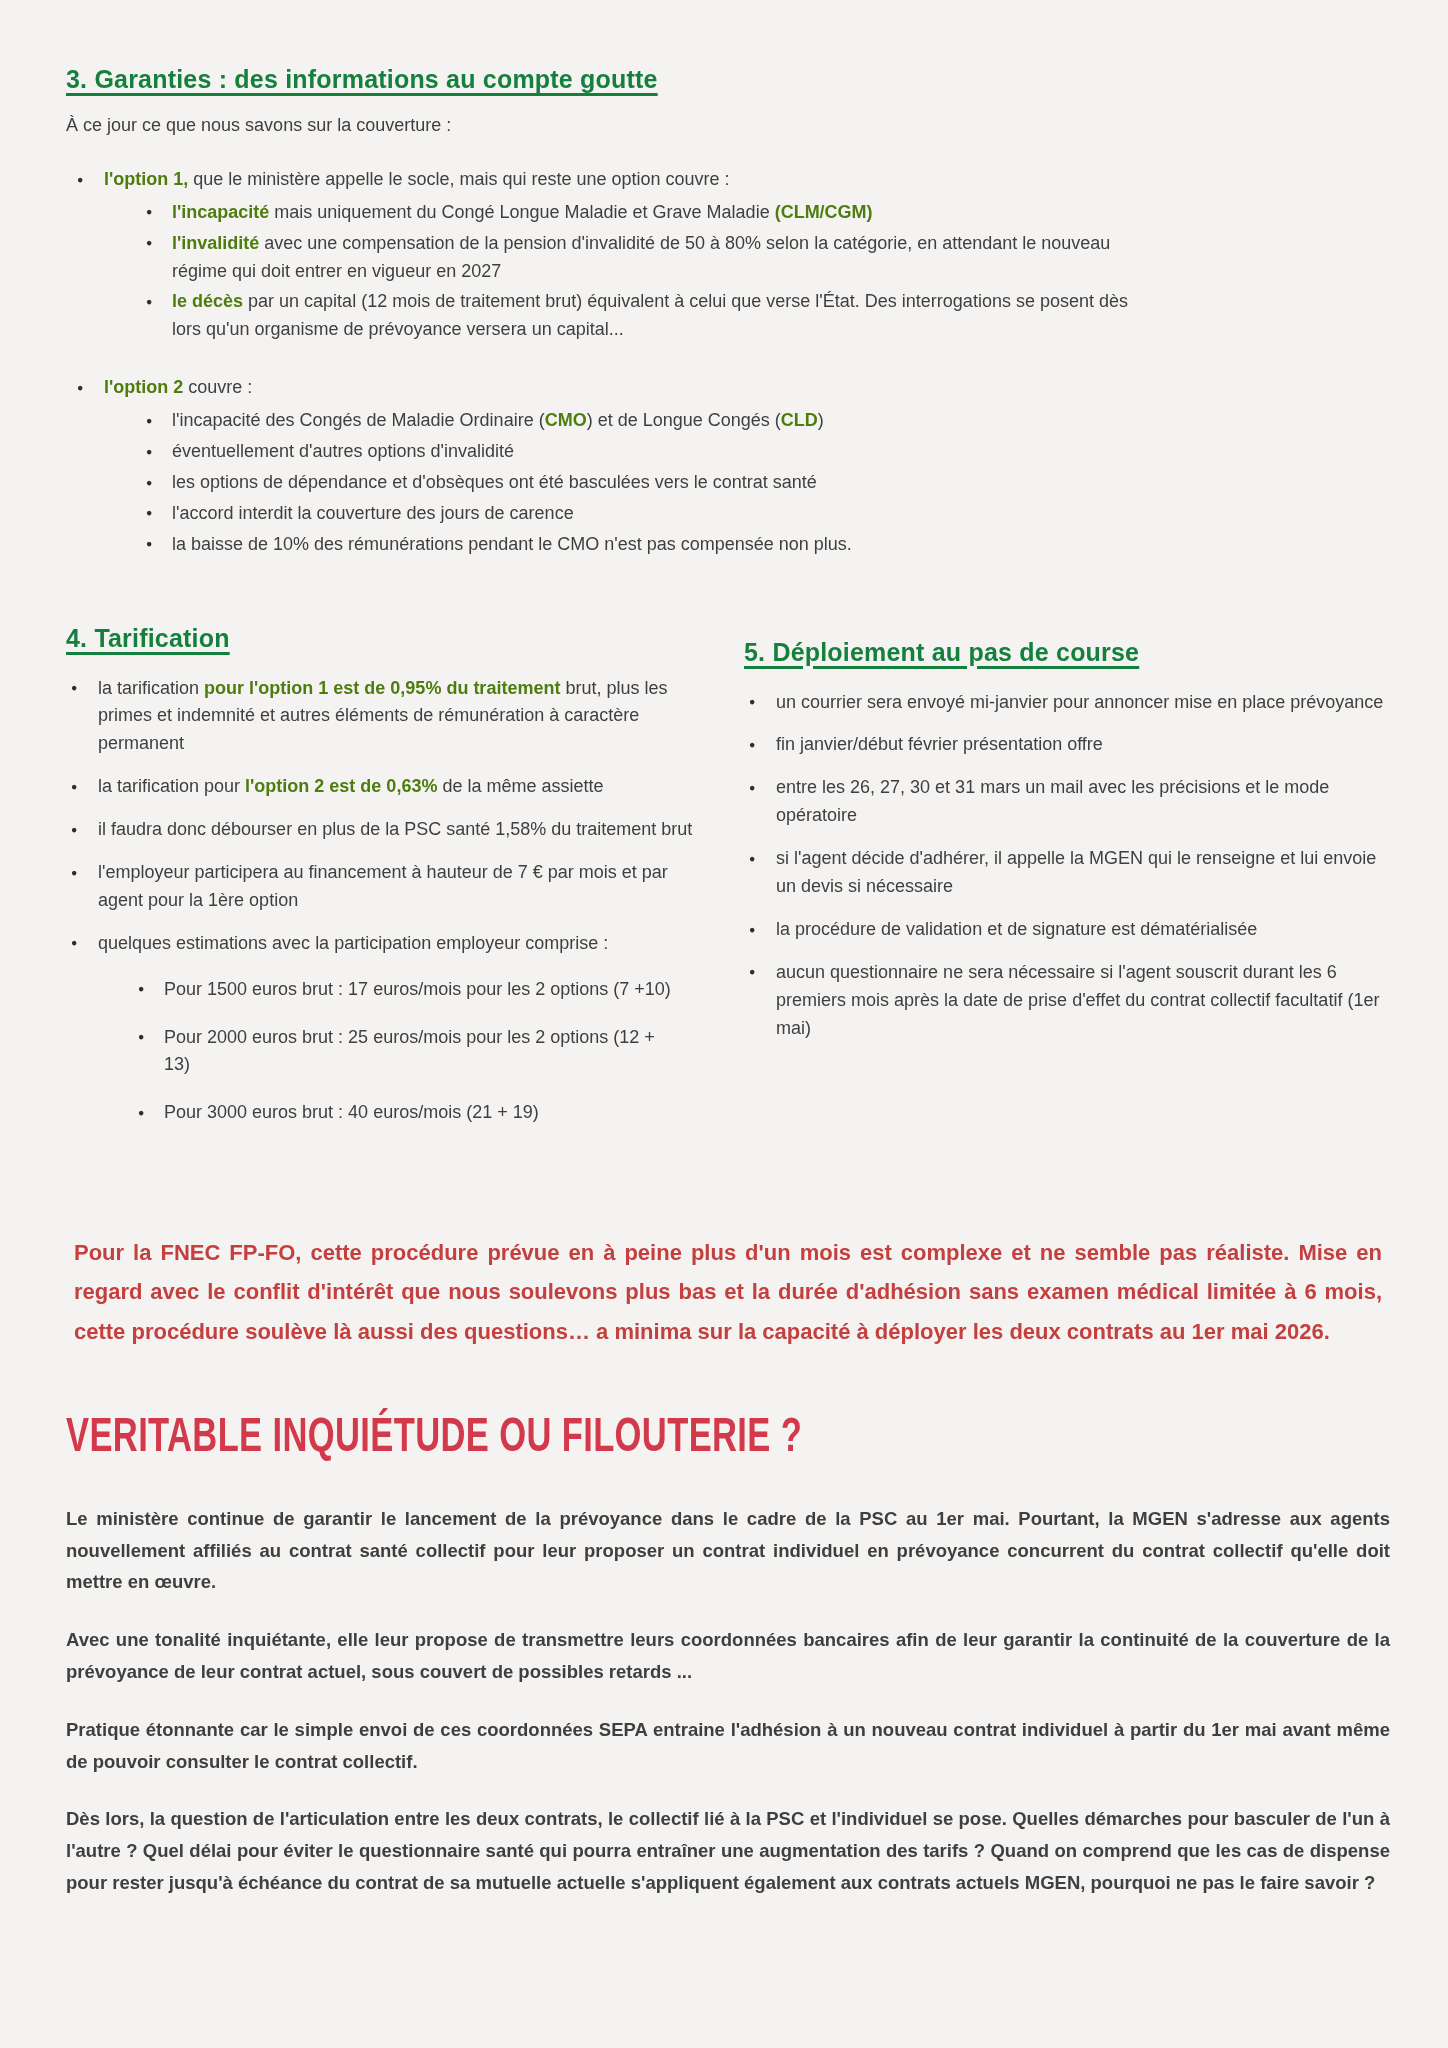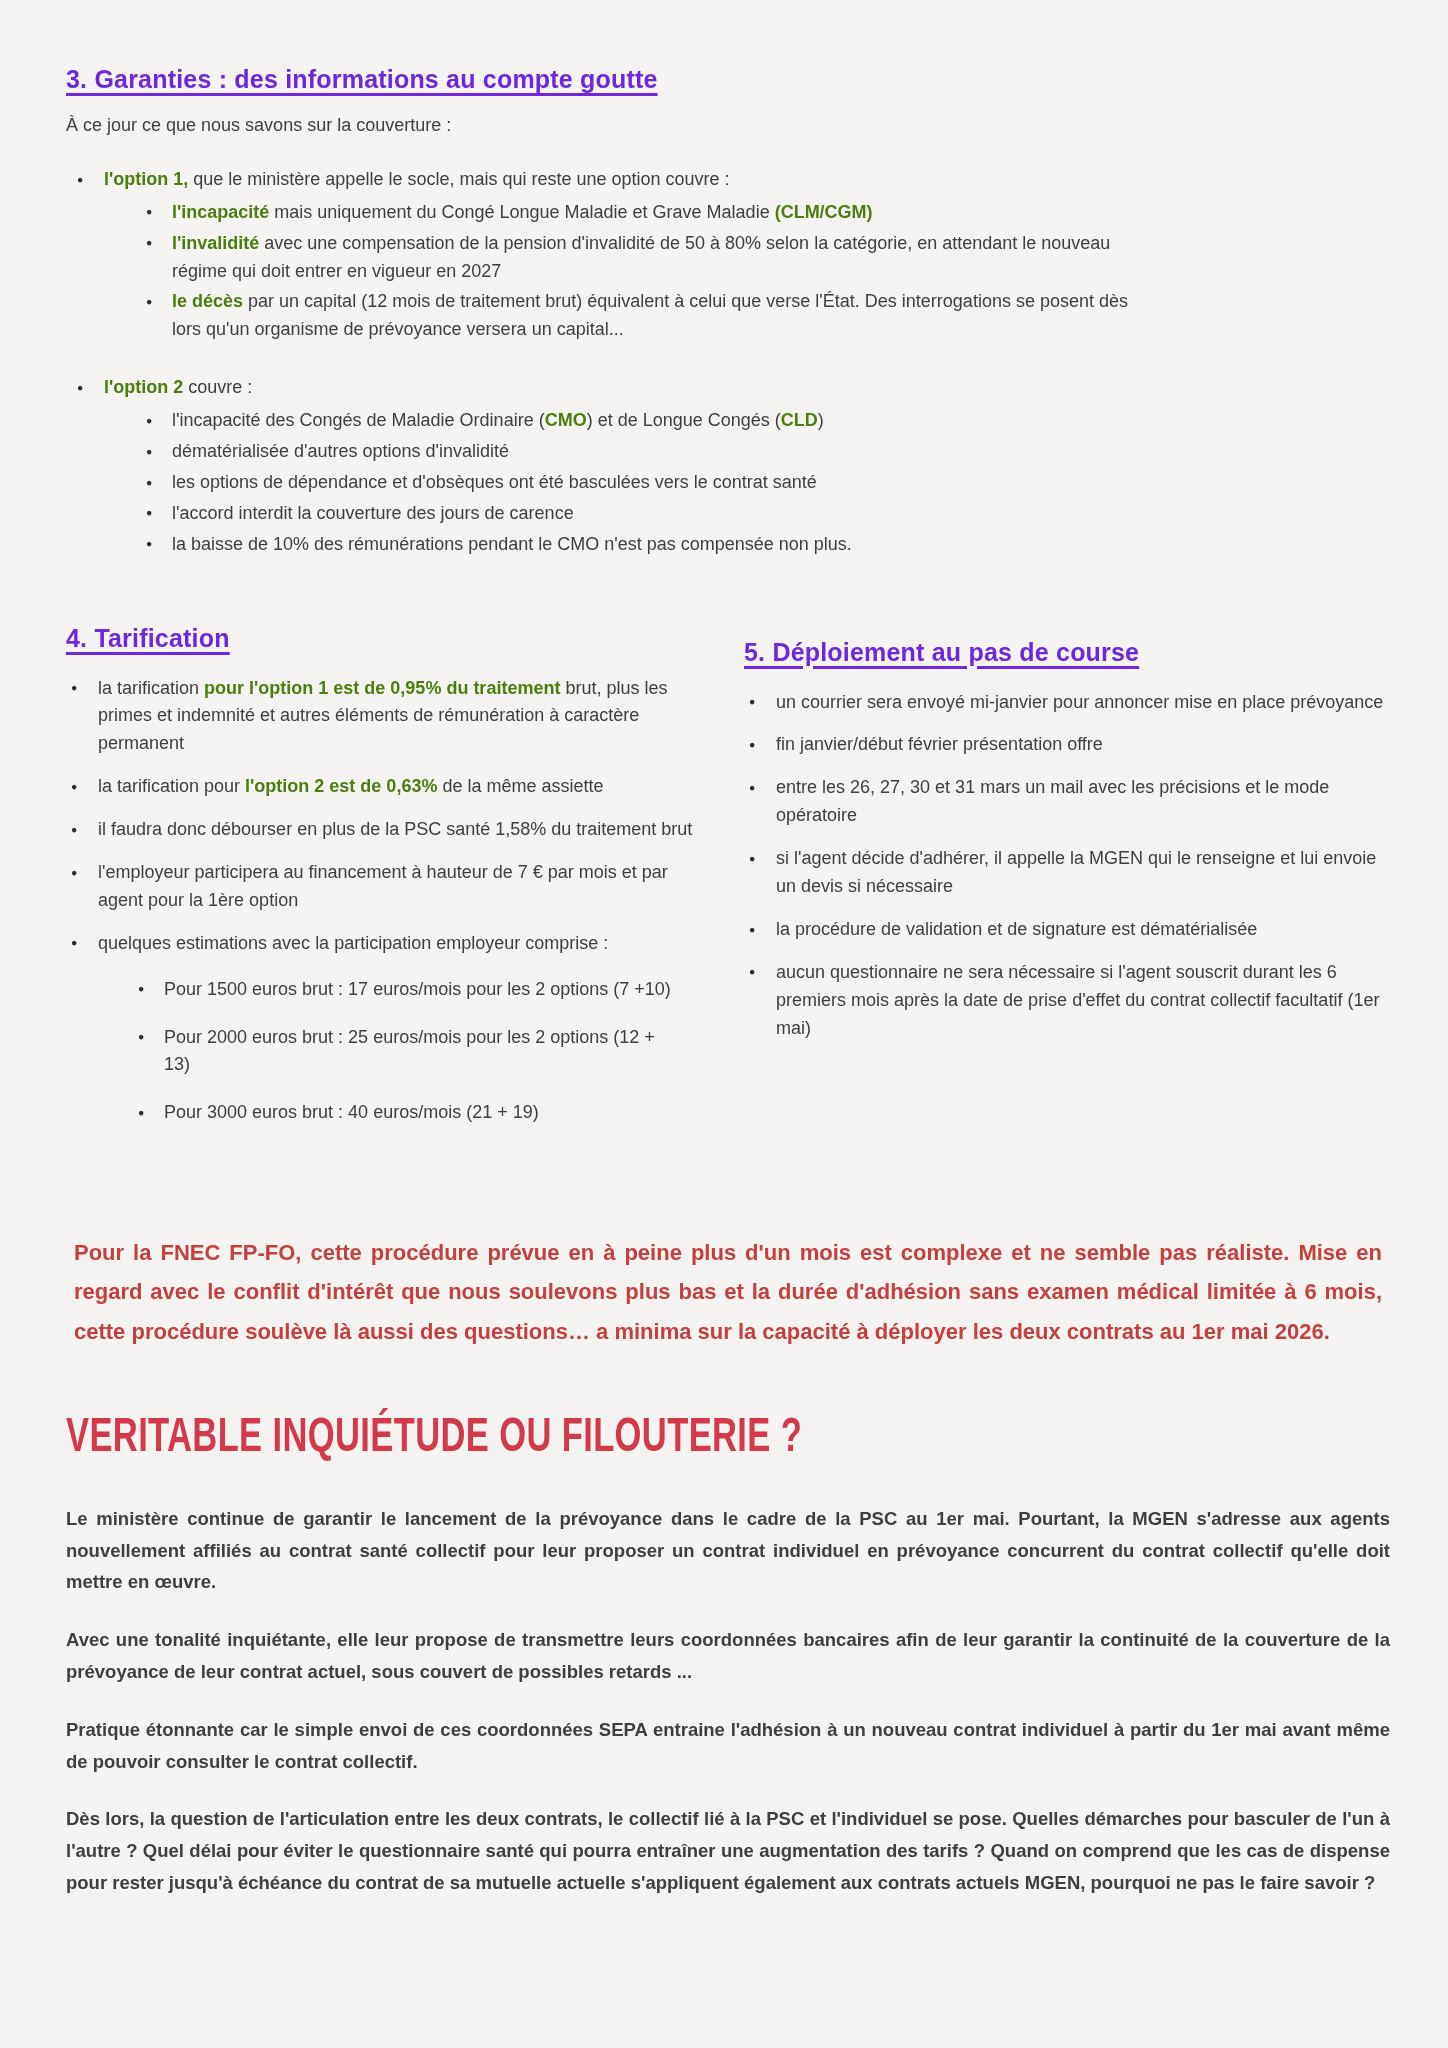--- a/index.html
+++ b/index.html
@@ -9,21 +9,21 @@
     margin:0 auto;
     box-sizing:border-box;
     padding:64px 58px 0 66px;
     background:#f4f3f2;
     color:#3f3f3f;
     font-family:"Liberation Sans",sans-serif;
     font-size:18px;line-height:1.55;
   }
   h2{
     font-size:25px;line-height:1.2;
-    color:#6d28d9;font-weight:700;
+    color:#15803d;font-weight:700;
     margin:0 0 18px;
     text-decoration:underline;
     text-decoration-thickness:2.5px;
     text-underline-offset:5px;
     letter-spacing:.2px;
   }
   .intro{margin:0 0 26px;}
   ul{list-style:none;margin:0;padding:0;}
   li{position:relative;}
   li::before{
@@ -81,21 +81,21 @@
         <ul class="l2">
           <li><span class="b">l'incapacité</span><span> mais uniquement du Congé Longue Maladie et Grave Maladie </span><span class="b">(CLM/CGM)</span></li>
           <li><span class="b">l'invalidité</span><span> avec une compensation de la pension d'invalidité de 50 à 80% selon la catégorie, en attendant le nouveau régime qui doit entrer en vigueur en 2027</span></li>
           <li><span class="b">le décès</span><span> par un capital (12 mois de traitement brut) équivalent à celui que verse l'État. Des interrogations se posent dès lors qu'un organisme de prévoyance versera un capital...</span></li>
         </ul>
       </li>
       <li>
         <div><span class="b">l'option 2</span><span> couvre :</span></div>
         <ul class="l2">
           <li><span>l'incapacité des Congés de Maladie Ordinaire (</span><span class="b">CMO</span><span>) et de Longue Congés (</span><span class="b">CLD</span><span>)</span></li>
-          <li><span>dématérialisée d'autres options d'invalidité</span></li>
+          <li><span>éventuellement d'autres options d'invalidité</span></li>
           <li><span>les options de dépendance et d'obsèques ont été basculées vers le contrat santé</span></li>
           <li><span>l'accord interdit la couverture des jours de carence</span></li>
           <li><span>la baisse de 10% des rémunérations pendant le CMO n'est pas compensée non plus.</span></li>
         </ul>
       </li>
     </ul>
   </section>
 
   <div class="cols">
     <section class="col col-left">

